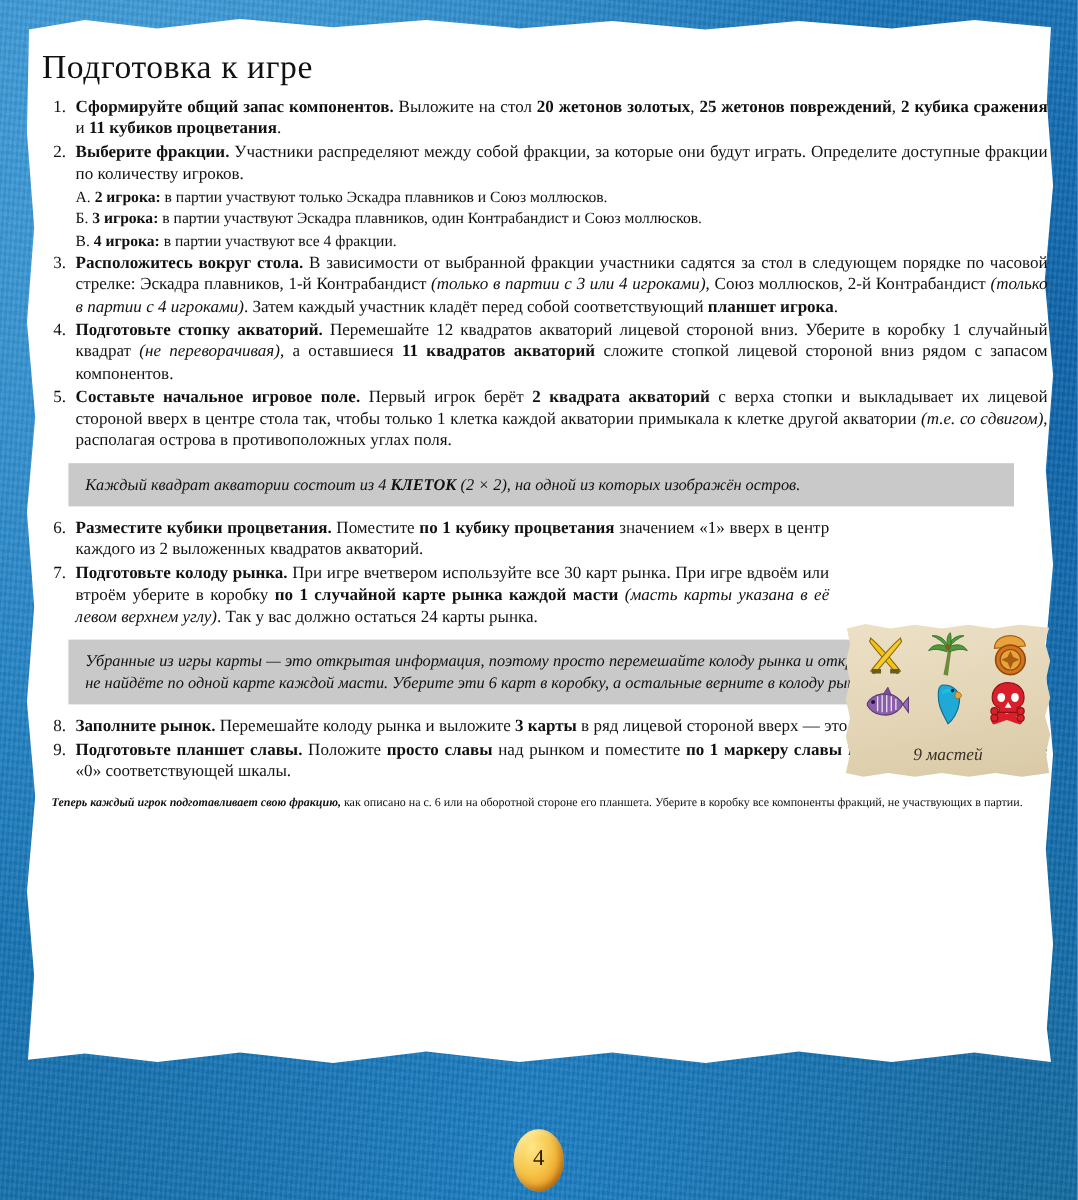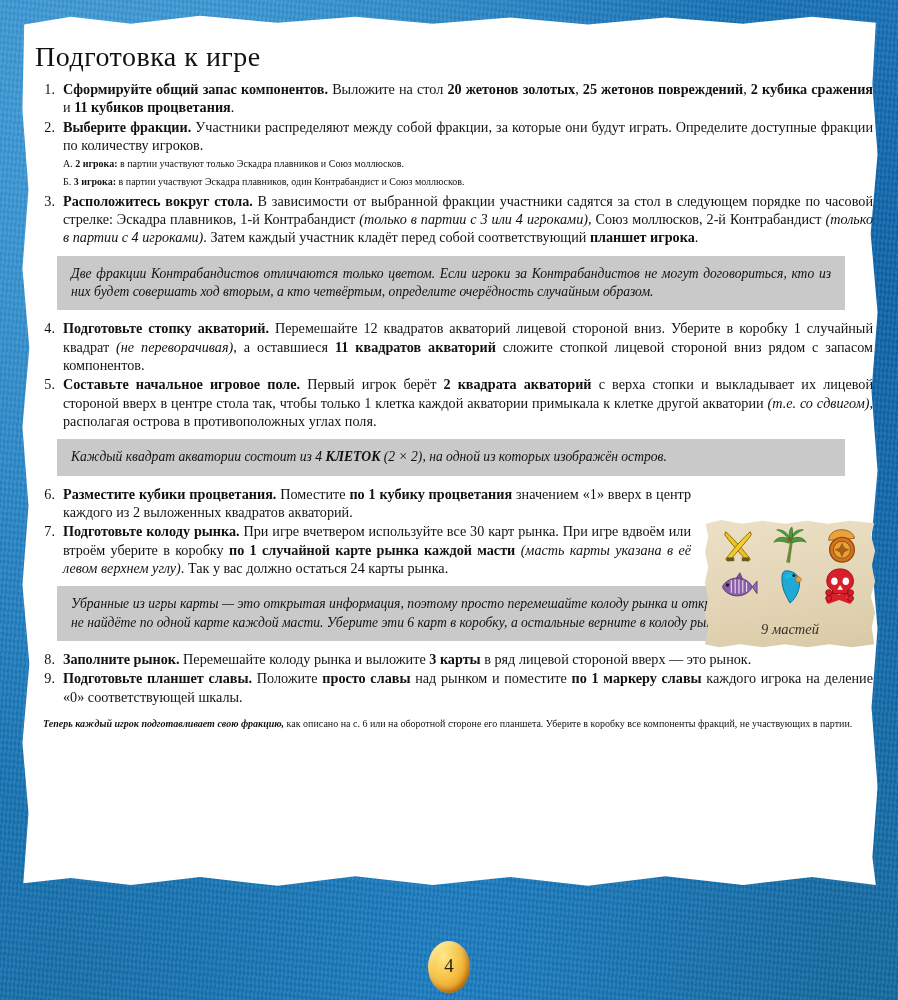--- a/index.html
+++ b/index.html
@@ -54,21 +54,21 @@
   ol.steps{margin:0;padding:0;list-style:none;}
   li.step{
     position:relative;padding-left:28px;margin-bottom:1px;
     font-size:14.2px;line-height:18.3px;color:#111;text-align:justify;
   }
   li.step .num{
     position:absolute;left:0;top:0;width:20px;text-align:right;
     font-size:14.2px;line-height:18.3px;
   }
   .b{font-weight:bold;}
-  .sub{padding-left:28px;font-size:10px;line-height:18.3px;color:#111;}
+  .sub{padding-left:28px;font-size:13px;line-height:18.3px;color:#111;}
   
   .note{
     background:#c9c9c9;color:#111;
     font-style:italic;font-size:13.6px;line-height:18.4px;
     padding:9px 14px 9px 14px;
     margin:9px 0 9px 22px;
     width:calc(100% - 50px);
     box-sizing:border-box;
     text-align:justify;
   }
@@ -146,26 +146,29 @@
       </li>
 
       <div class="sub">
         <span>А.</span>
         <span class="b">2 игрока:</span><span> в партии участвуют только Эскадра плавников и Союз моллюсков.</span>
       </div>
       <div class="sub">
         <span>Б.</span>
         <span class="b">3 игрока:</span><span> в партии участвуют Эскадра плавников, один Контрабандист и Союз моллюсков.</span>
       </div>
+      <div class="sub">
+        <span>В.</span>
+        <span class="b">4 игрока:</span><span> в партии участвуют все 4 фракции.</span>
+      </div>
 
       <li class="step">
         <span class="num">3.</span><span class="b">Расположитесь вокруг стола.</span><span> В зависимости от выбранной фракции участники садятся за стол в следующем порядке по часовой стрелке: Эскадра плавников, 1-й Контрабандист <i>(только в партии с 3 или 4 игроками)</i>, Союз моллюсков, 2-й Контрабандист <i>(только в партии с 4 игроками)</i>. Затем каждый участник кладёт перед собой соответствующий <b>планшет игрока</b>.</span>
       </li>
 
-      <div class="note">Две фракции Контрабандистов отличаются только цветом. Если игроки за Контрабандистов не могут договориться, кто из них будет совершать ход вторым, а кто четвёртым, определите очерёдность случайным образом.</div>
 
       <li class="step">
         <span class="num">4.</span><span class="b">Подготовьте стопку акваторий.</span><span> Перемешайте 12 квадратов акваторий лицевой стороной вниз. Уберите в коробку 1 случайный квадрат <i>(не переворачивая)</i>, а оставшиеся <b>11 квадратов акваторий</b> сложите стопкой лицевой стороной вниз рядом с запасом компонентов.</span>
       </li>
 
       <li class="step">
         <span class="num">5.</span><span class="b">Составьте начальное игровое поле.</span><span> Первый игрок берёт <b>2 квадрата акваторий</b> с верха стопки и выкладывает их лицевой стороной вверх в центре стола так, чтобы только 1 клетка каждой акватории примыкала к клетке другой акватории <i>(т.е. со сдвигом)</i>, располагая острова в противоположных углах поля.</span>
       </li>
 
       <div class="note">Каждый квадрат акватории состоит из 4 <b>КЛЕТОК</b> (2 × 2), на одной из которых изображён остров.</div>

